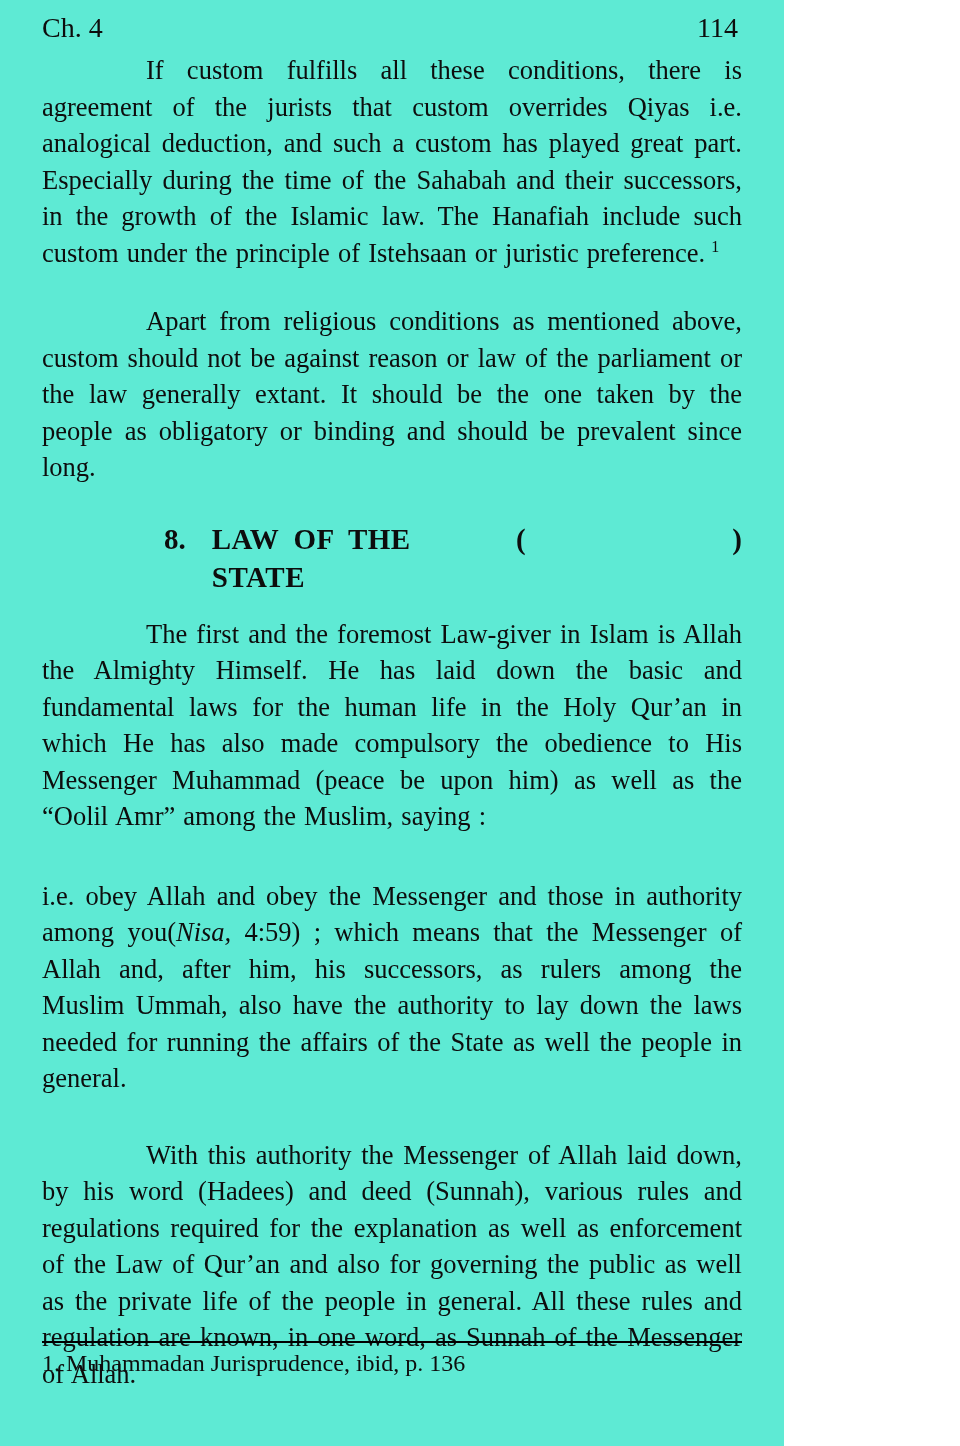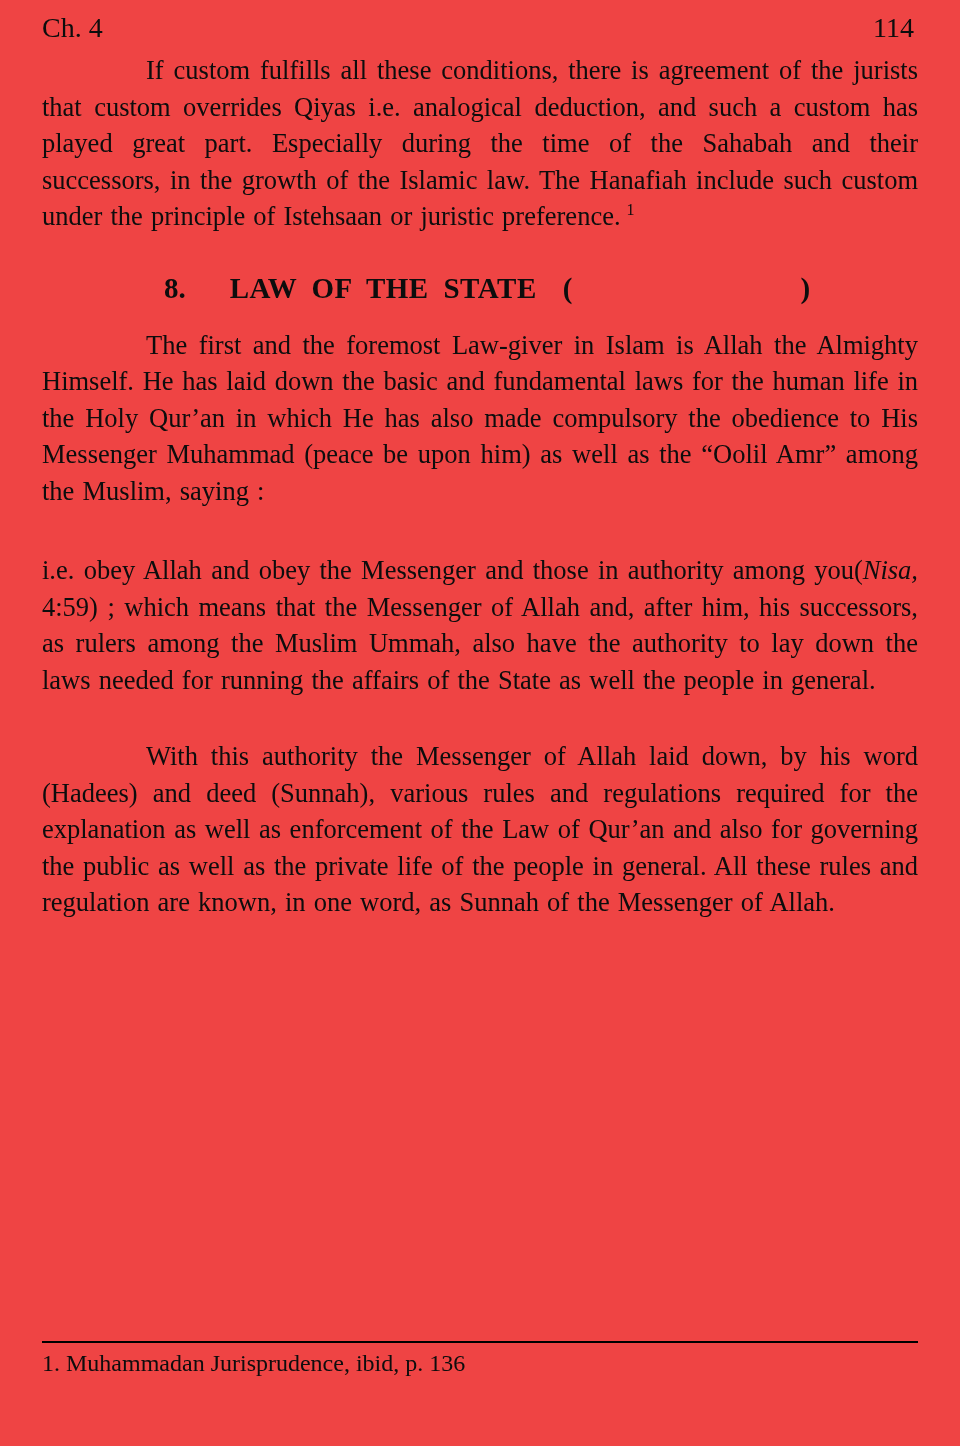--- a/index.html
+++ b/index.html
@@ -8,25 +8,25 @@
     background: #ffffff;
   }
   body {
     width: 960px;
     height: 1446px;
     font-family: "Liberation Serif", serif;
     color: #0d0d0d;
   }
   .page {
     position: relative;
-    width: 960px;
+    width: 784px;
     height: 1446px;
     box-sizing: border-box;
     padding: 10px 42px 0 42px;
-    background: #ef4444;
+    background: #5eead4;
     overflow: hidden;
   }
   .page-header {
     position: relative;
     height: 42px;
     font-size: 28px;
     line-height: 36px;
   }
   .chapter {
     position: absolute;
@@ -69,21 +69,21 @@
   }
   .section-heading {
     display: flex;
     align-items: baseline;
     margin: 34px 0 0 122px;
     font-size: 29px;
     font-weight: bold;
     line-height: 38px;
   }
   .section-heading .num { margin-right: 26px; }
-  .section-heading .title { word-spacing: 7px; letter-spacing: 0.5px; margin-left: 18px; }
+  .section-heading .title { word-spacing: 7px; letter-spacing: 0.5px; }
   .section-heading .paren-open { margin-left: 26px; }
   .paren-gap {
     display: inline-block;
     width: 228px;
     height: 1px;
   }
   .footnote-area {
     position: absolute;
     left: 42px;
     right: 42px;
@@ -104,20 +104,21 @@
 
 <div class="page">
 
   <header class="page-header">
     <span class="chapter">Ch. 4</span>
     <span class="page-number">114</span>
   </header>
 
   <p class="para indent p1"><span>If custom fulfills all these conditions, there is agreement of the jurists that custom overrides Qiyas i.e. analogical deduction, and such a custom has played great part. Especially during the time of the Sahabah and their successors, in the growth of the Islamic law. The Hanafiah include such custom under the principle of Istehsaan or juristic preference.</span><sup class="fn-ref">1</sup></p>
 
+  <p class="para indent p2">Apart from religious conditions as mentioned above, custom should not be against reason or law of the parliament or the law generally extant. It should be the one taken by the people as obligatory or binding and should be prevalent since long.</p>
 
   <h2 class="section-heading">
     <span class="num">8.</span>
     <span class="title">LAW OF THE STATE</span>
     <span class="paren paren-open">(</span>
     <span class="paren-gap"></span>
     <span class="paren paren-close">)</span>
   </h2>
 
   <p class="para indent p3">The first and the foremost Law-giver in Islam is Allah the Almighty Himself. He has laid down the basic and fundamental laws for the human life in the Holy Qur’an in which He has  also made compulsory the obedience to His Messenger Muhammad (peace be upon him) as well as the “Oolil Amr” among the Muslim, saying :</p>

